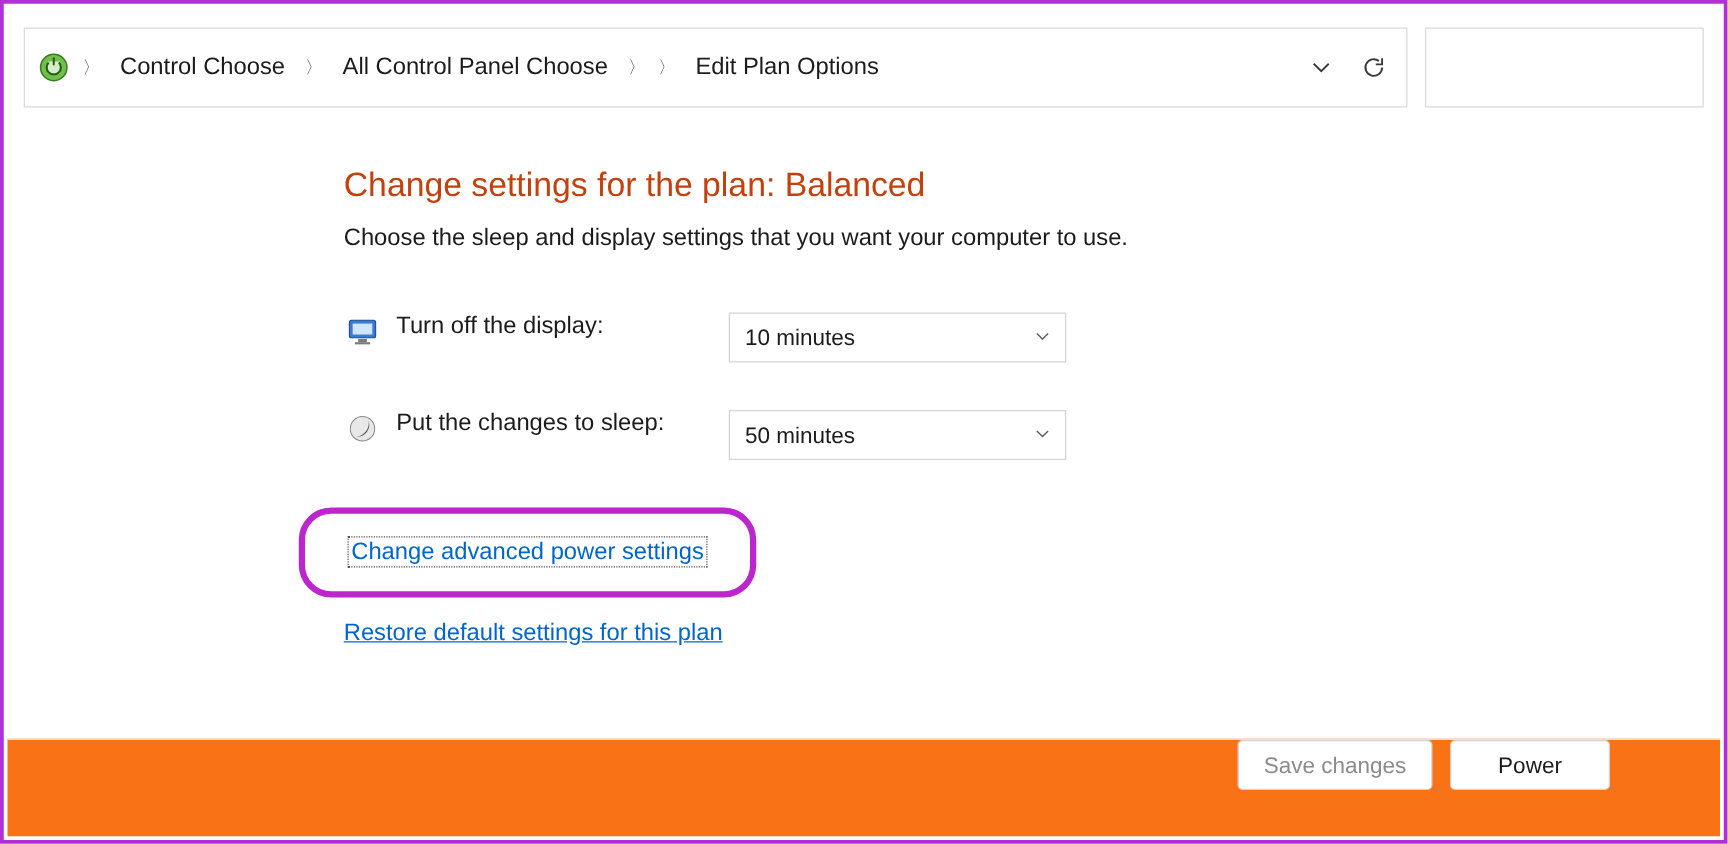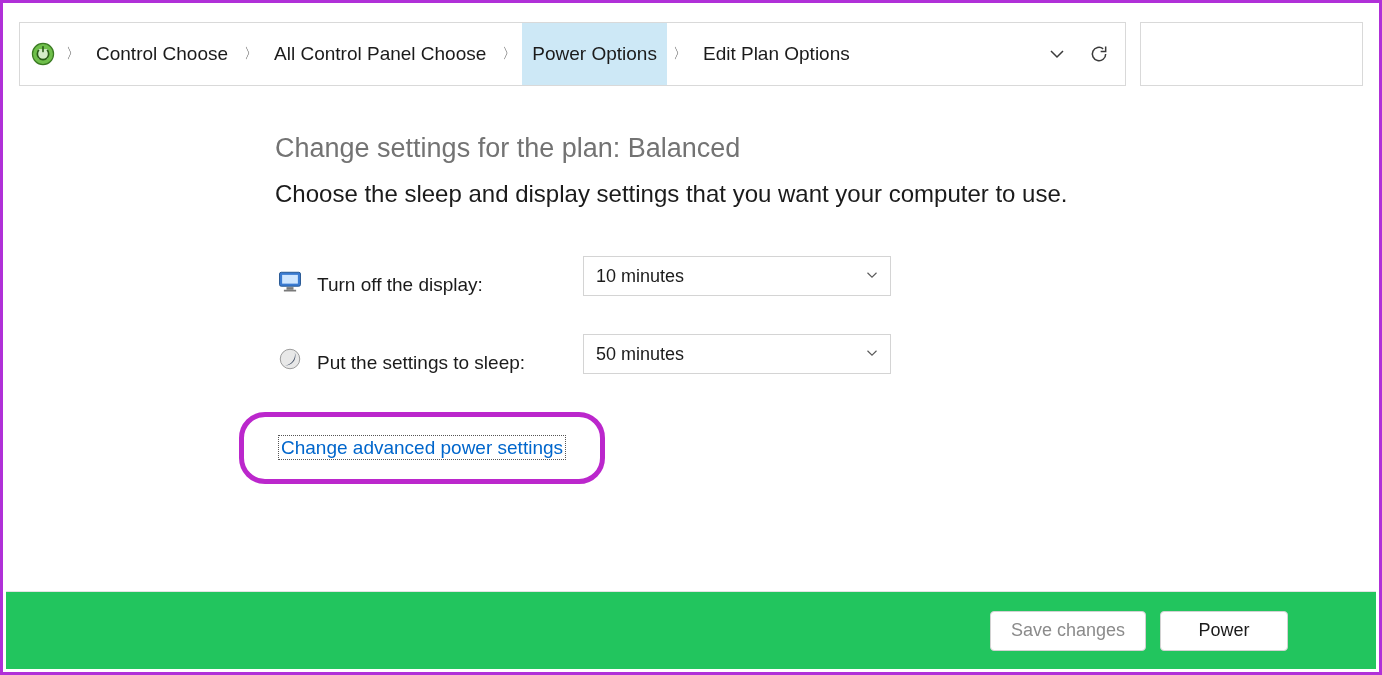--- a/index.html
+++ b/index.html
@@ -68,47 +68,47 @@
   }
 
   
   .main {
     position: absolute;
     left: 272px;
     top: 120px;
     right: 40px;
   }
   .heading {
-    color: #737373;
+    color: #c2410c;
     font-size: 27px;
     font-weight: 400;
     margin: 10px 0 16px 0;
   }
   .subtitle {
-    font-size: 24px;
+    font-size: 19px;
     margin: 0 0 48px 0;
   }
   .setting-row {
     display: flex;
-    align-items: flex-end;
+    align-items: flex-start;
     margin-bottom: 38px;
   }
   .setting-icon {
     width: 30px;
     height: 30px;
     margin-right: 12px;
     display: flex;
     align-items: center;
     justify-content: center;
   }
   .setting-label {
     width: 266px;
   }
   .setting-select {
-    width: 308px;
+    width: 270px;
     height: 40px;
     border: 1px solid #d4d4d4;
     background: #ffffff;
     display: flex;
     align-items: center;
     justify-content: space-between;
     padding: 0 12px;
     font-size: 18px;
   }
   .setting-select .val { color: #1b1b1b; }
@@ -139,25 +139,25 @@
 
   
   .footer {
     position: absolute;
     left: 3px;
     right: 3px;
     bottom: 3px;
     height: 78px;
     border-top: 1px solid #e3e3e3;
     display: flex;
-    align-items: center;
+    align-items: flex-start;
     justify-content: flex-end;
     gap: 14px;
     padding-right: 88px;
-    background: #22c55e;
+    background: #f97316;
   }
   .btn {
     min-width: 128px;
     height: 40px;
     border: 1px solid #d2d2d2;
     border-radius: 4px;
     background: #ffffff;
     font-size: 18px;
     display: flex;
     align-items: center;
@@ -177,21 +177,20 @@
         <path d="M10 10 h12 v12 h-12 z" fill="#ffffff" opacity="0.7"></path>
         <path d="M16 7 v6" stroke="#2a5c18" stroke-width="2" stroke-linecap="round"></path>
         <path d="M11 11 a7 7 0 1 0 10 0" fill="none" stroke="#2a5c18" stroke-width="2"></path>
       </svg>
     </span>
     <span class="chev">〉</span>
     <span class="bc-item">Control Choose</span>
     <span class="chev">〉</span>
     <span class="bc-item">All Control Panel Choose</span>
     <span class="chev">〉</span>
-    <span class="bc-item active">Power Options</span>
     <span class="chev">〉</span>
     <span class="bc-item">Edit Plan Options</span>
     <span class="bc-spacer"></span>
     <span class="bc-dropbtn">
       <svg width="16" height="16" viewBox="0 0 16 16">
           <path d="M2 5 L8 11 L14 5" fill="none" stroke="#3a3a3a" stroke-width="1.5"></path>
         </svg>
     </span>
     <span class="bc-refresh">
       <svg width="20" height="20" viewBox="0 0 24 24">
@@ -227,34 +226,37 @@
     </div>
   </div>
 
   <div class="setting-row">
     <span class="setting-icon">
       <svg viewBox="0 0 32 32" width="26" height="26">
         <circle cx="16" cy="16" r="12" fill="#e8e8e8" stroke="#888"></circle>
         <path d="M22 8 A12 12 0 0 1 10 24 A14 14 0 0 0 22 8 Z" fill="#4a566a"></path>
       </svg>
     </span>
-    <span class="setting-label">Put the settings to sleep:</span>
+    <span class="setting-label">Put the changes to sleep:</span>
     <div class="setting-select">
       <span class="val">50 minutes</span>
       <span class="caret">
         <svg width="12" height="12" viewBox="0 0 16 16">
             <path d="M2 5 L8 11 L14 5" fill="none" stroke="#5a5a5a" stroke-width="1.5"></path>
           </svg>
       </span>
     </div>
   </div>
 
   <div class="links-area">
     <div class="advanced-highlight">
       <span class="advanced-link">Change advanced power settings</span>
     </div>
+    <div>
+      <span class="restore-link">Restore default settings for this plan</span>
+    </div>
   </div>
 </div>
 
 <div class="footer">
   <div class="btn disabled">Save changes</div>
   <div class="btn">Power</div>
 </div>
 
 </body></html>

